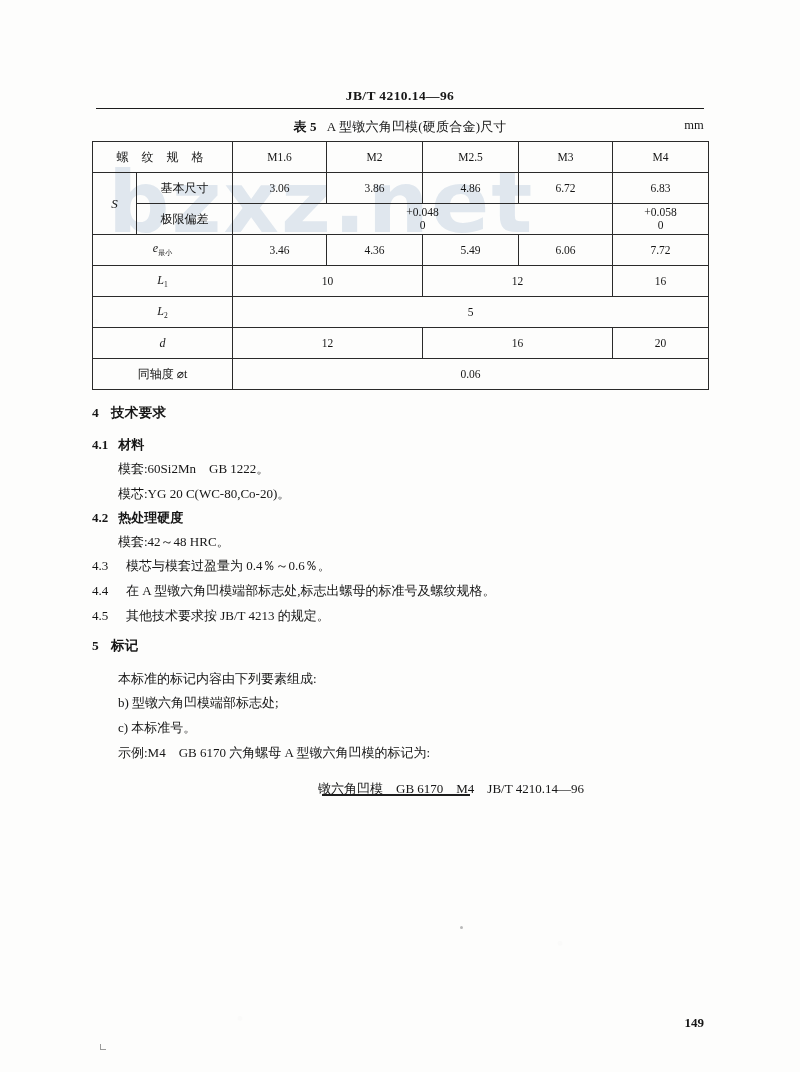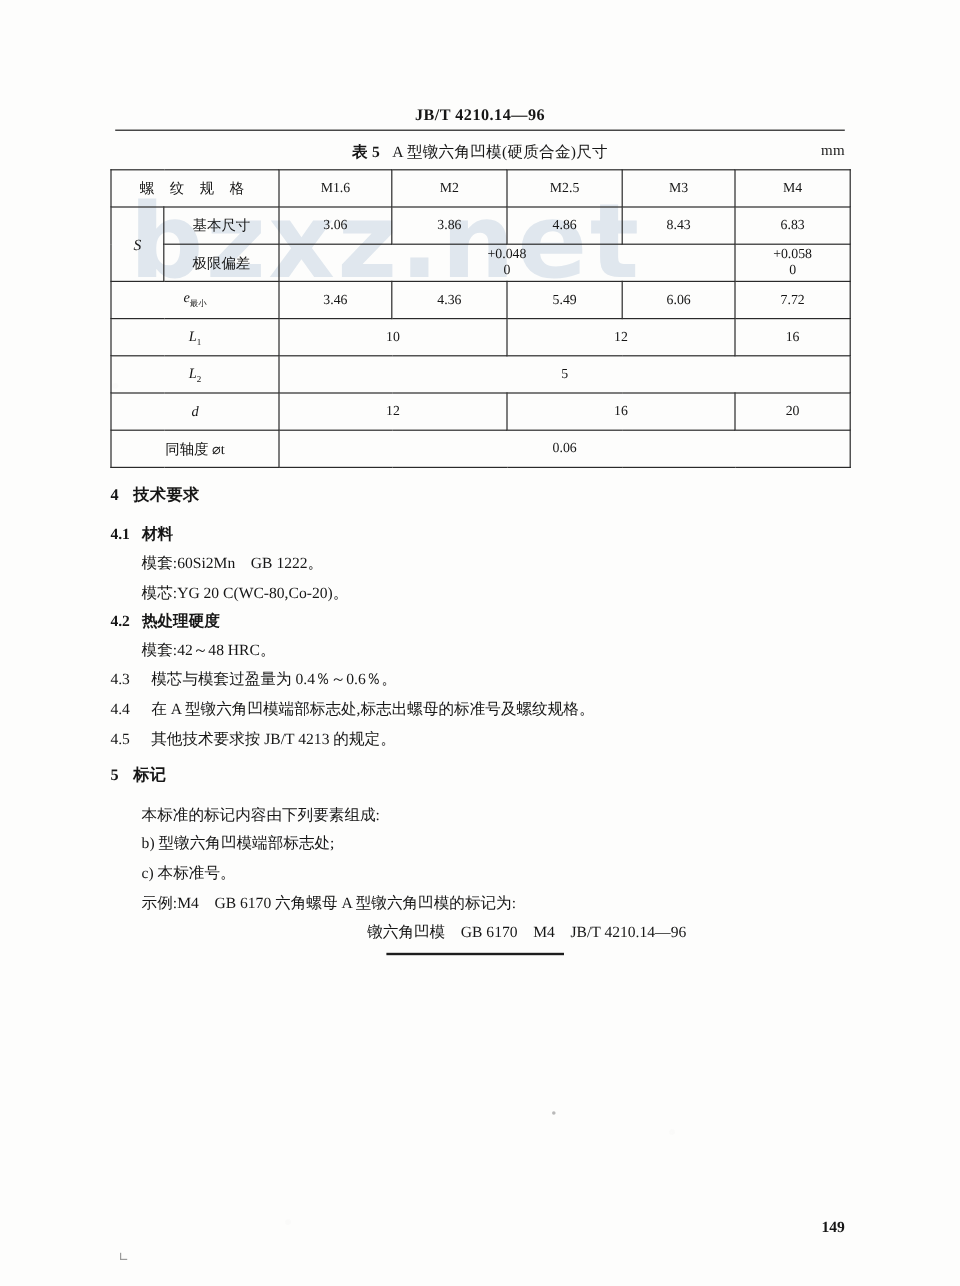--- a/index.html
+++ b/index.html
@@ -182,21 +182,21 @@
     display: inline-block;
     width: 34px;
   }
   .gap-sm { height: 6px; }
   .example-line {
     margin: 0 0 4px 0;
     padding-left: 26px;
     line-height: 1.52;
   }
   .example-mark {
-    margin: 4px;
+    margin: 16px;
     padding-left: 210px;
     line-height: 1.6;
   }
 
   
   .bottom-rule {
     position: absolute;
     left: 322px;
     top: 794px;
     width: 148px;
@@ -269,21 +269,21 @@
           <td>M3</td>
           <td>M4</td>
         </tr>
 
         <tr>
           <td class="s-label" rowspan="2">S</td>
           <td class="rowlab-cn">基本尺寸</td>
           <td>3.06</td>
           <td>3.86</td>
           <td>4.86</td>
-          <td>8.43</td>
+          <td>6.72</td>
           <td>6.83</td>
         </tr>
 
         <tr>
           <td class="rowlab-cn tall">极限偏差</td>
           <td class="tol tall" colspan="4">
             <span class="tol-top">+0.048</span>
             <span class="tol-bot">0</span>
           </td>
           <td class="tol tall">

